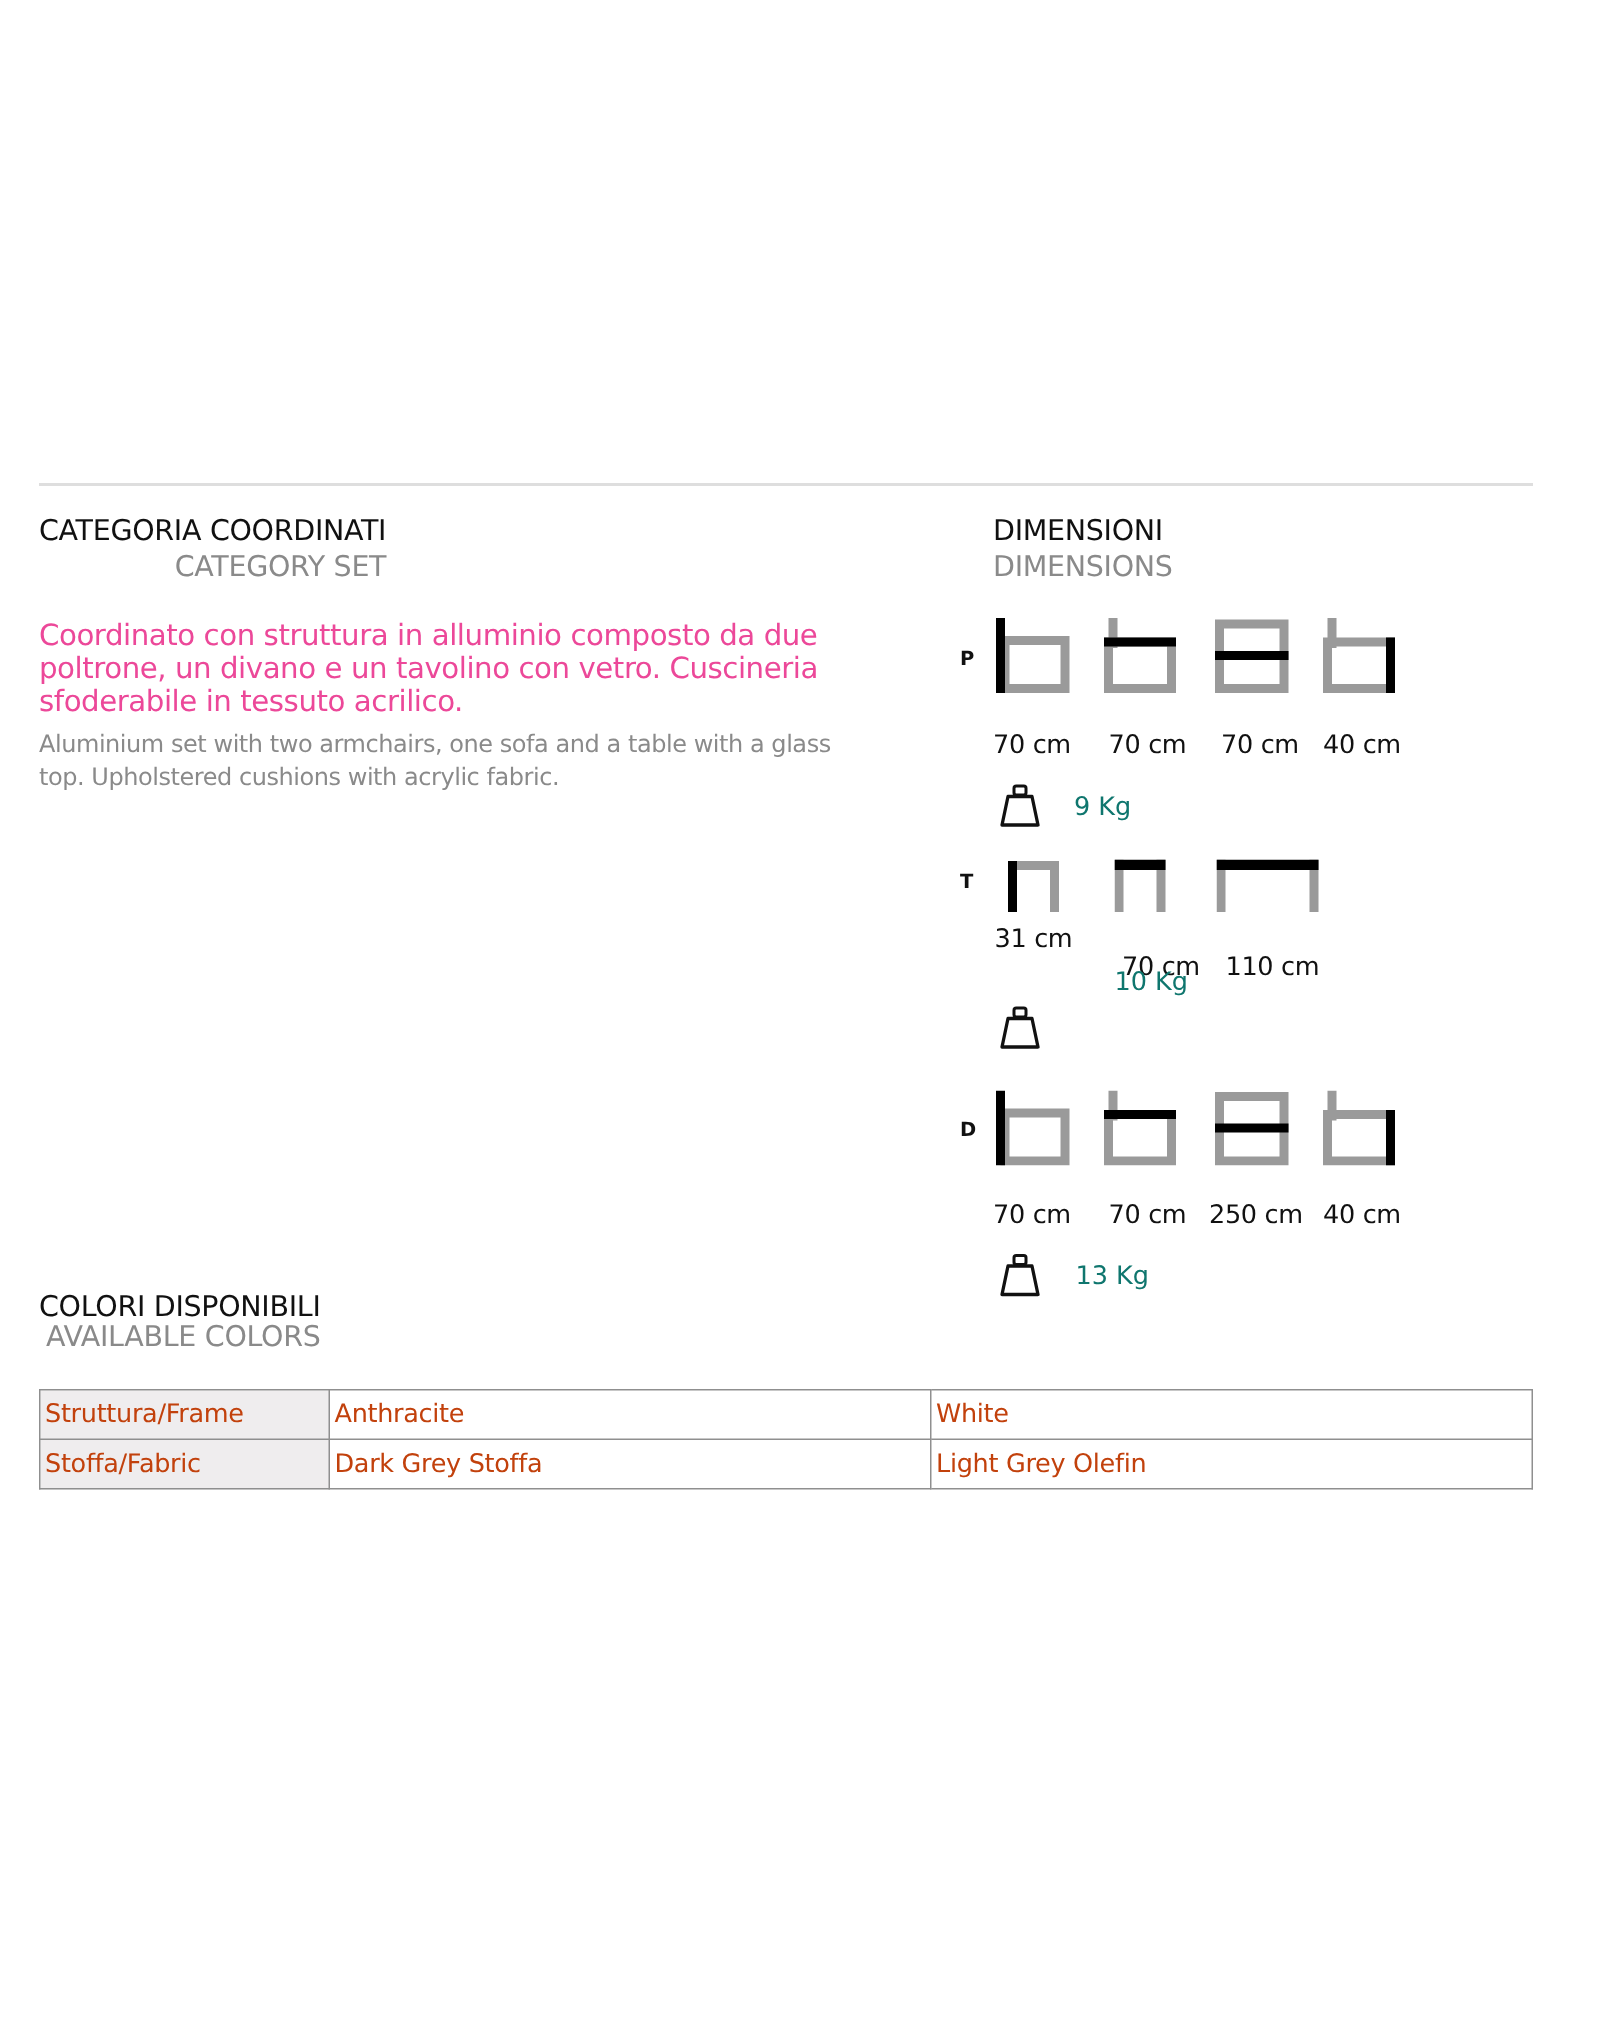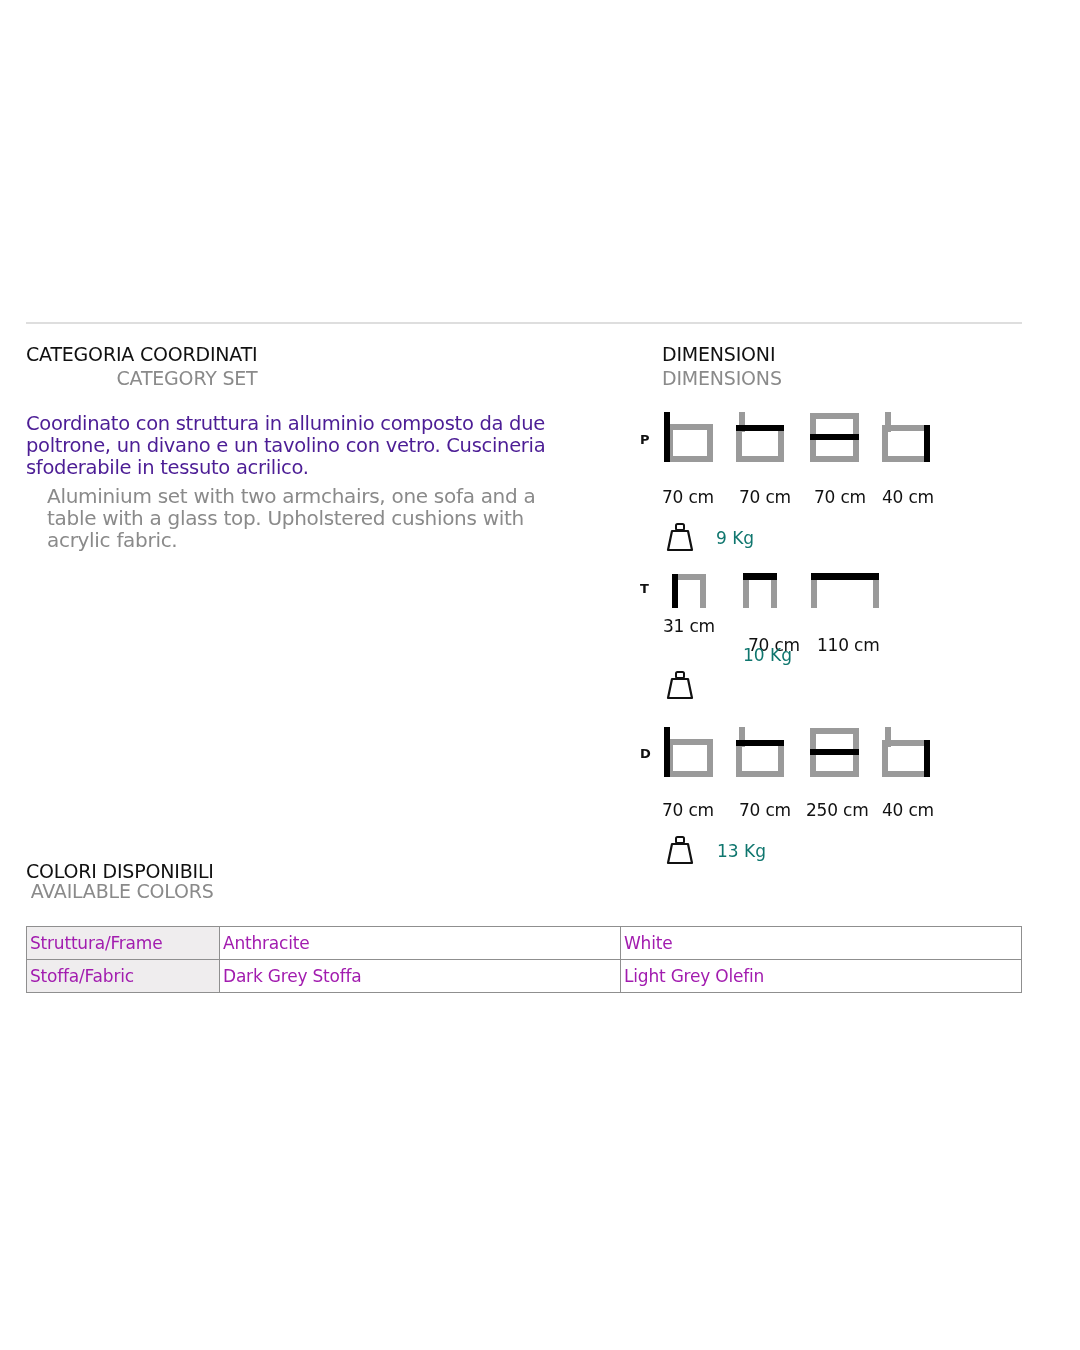--- a/index.html
+++ b/index.html
@@ -5,36 +5,36 @@
   * { margin: 0; padding: 0; box-sizing: border-box; }
   html, body { width: 1080px; height: 1350px; background: #ffffff; overflow: hidden; }
   body { position: relative; font-family: "DejaVu Sans", sans-serif; color: #111; }
 
   .divider { position: absolute; left: 26px; top: 322px; width: 996px; height: 2px; background: #dedede; }
 
   .h-it { font-size: 19px; color: #111; letter-spacing: -0.2px; line-height: 24px; white-space: nowrap; }
   .h-en { font-size: 19px; color: #8a8a8a; letter-spacing: -0.2px; line-height: 24px; white-space: nowrap; text-align: right; }
 
   .left-head { position: absolute; left: 26px; top: 342px; }
-  .desc-it { position: absolute; left: 26px; top: 413px; width: 530px; font-size: 19.5px; line-height: 22px; color: #4c1d95; letter-spacing: -0.3px; }
-  .desc-en { position: absolute; left: 26px; top: 485px; width: 530px; font-size: 20px; line-height: 22px; color: #8a8a8a; letter-spacing: -0.3px; margin-left: 21px; }
+  .desc-it { position: absolute; left: 26px; top: 413px; width: 530px; font-size: 19.5px; line-height: 22px; color: #ec4899; letter-spacing: -0.3px; }
+  .desc-en { position: absolute; left: 26px; top: 485px; width: 530px; font-size: 16px; line-height: 22px; color: #8a8a8a; letter-spacing: -0.3px; }
 
   .right-head { position: absolute; left: 662px; top: 342px; }
 
   .row-letter { position: absolute; font-size: 13px; font-weight: bold; color: #111; }
   .icon { position: absolute; }
   .dim { position: absolute; font-size: 17px; color: #111; white-space: nowrap; letter-spacing: -0.2px; }
   .weight-icon { position: absolute; width: 28px; height: 30px; }
   .weight { position: absolute; font-size: 17px; color: #0f766e; white-space: nowrap; }
 
   .colors-head { position: absolute; left: 26px; top: 861px; }
   .colors-head .h-it, .colors-head .h-en { line-height: 20px; }
 
   table.colors { position: absolute; left: 26px; top: 926px; width: 996px; border-collapse: collapse; font-size: 17px; }
-  table.colors td { border: 1.5px solid #8f8f8f; height: 33px; padding: 0 3px; color: #a21caf; vertical-align: middle; white-space: nowrap; letter-spacing: -0.2px; }
+  table.colors td { border: 1.5px solid #8f8f8f; height: 33px; padding: 0 3px; color: #c2410c; vertical-align: middle; white-space: nowrap; letter-spacing: -0.2px; }
   table.colors td.lab { background: #efedee; width: 193px; }
   table.colors td.c1 { width: 401px; }
 </style>
 </head>
 <body>
 
 <div class="divider"></div>
 
 <div class="left-head">
   <div class="h-it">CATEGORIA COORDINATI</div>

